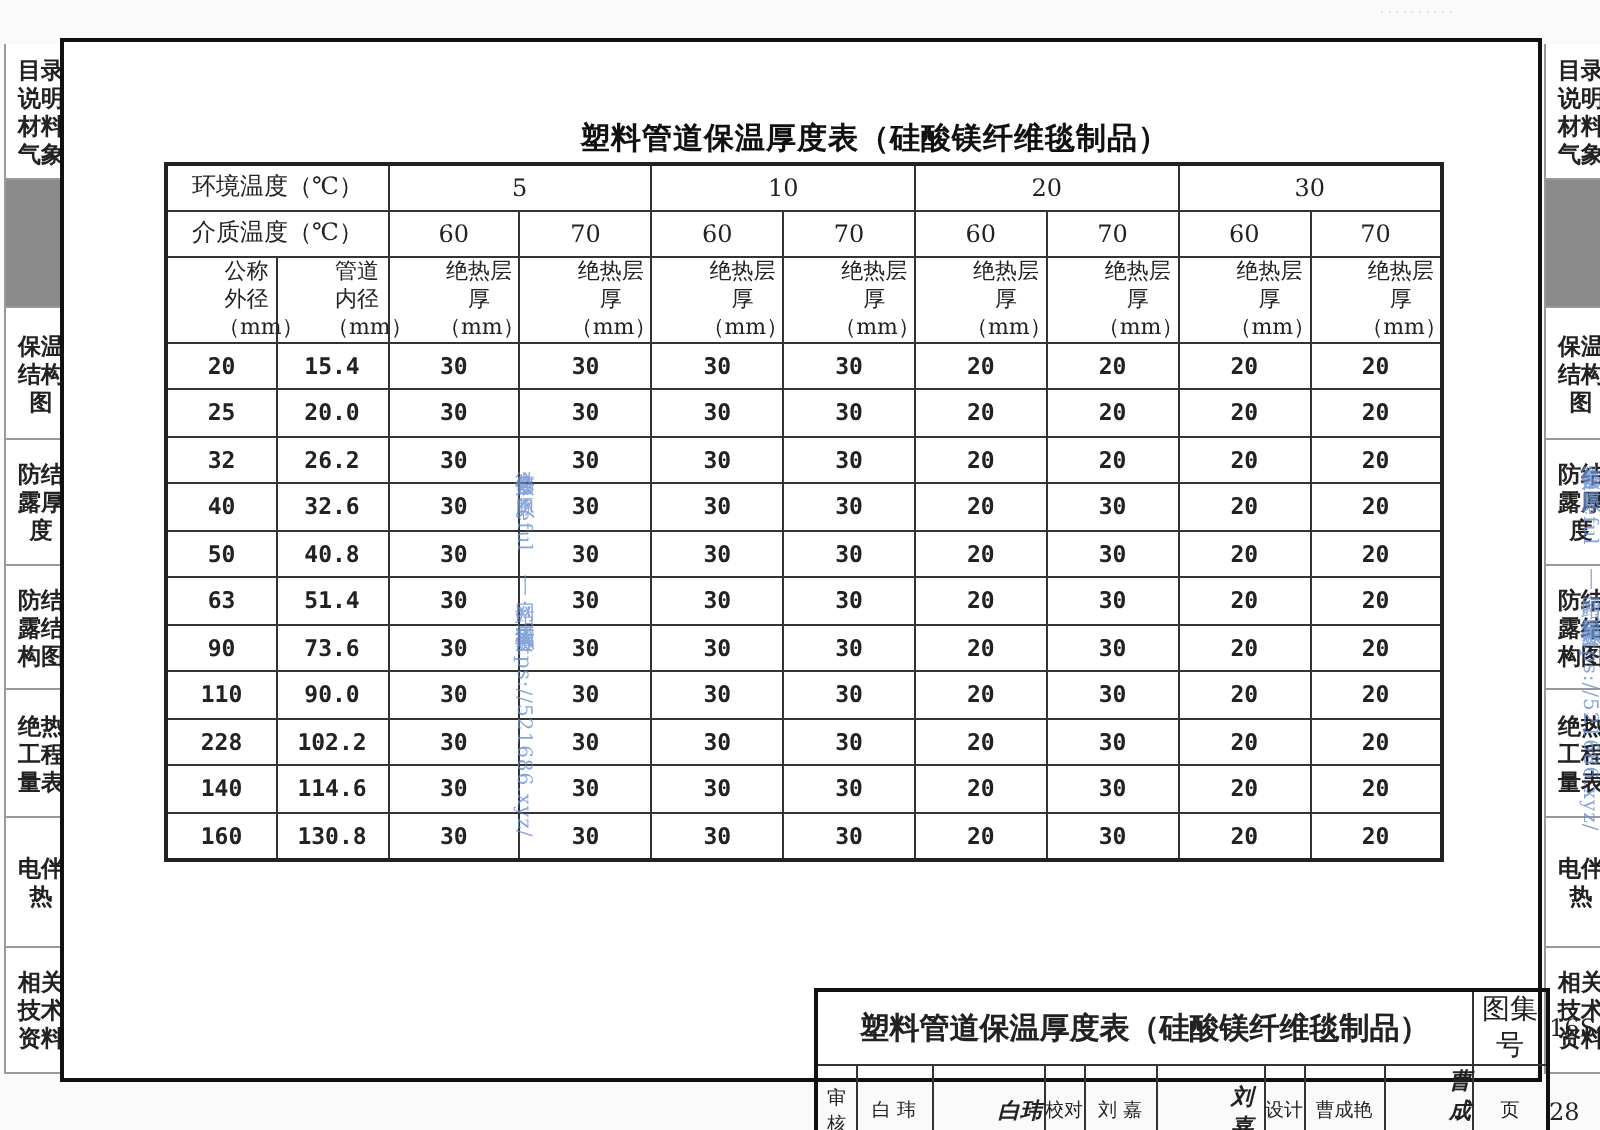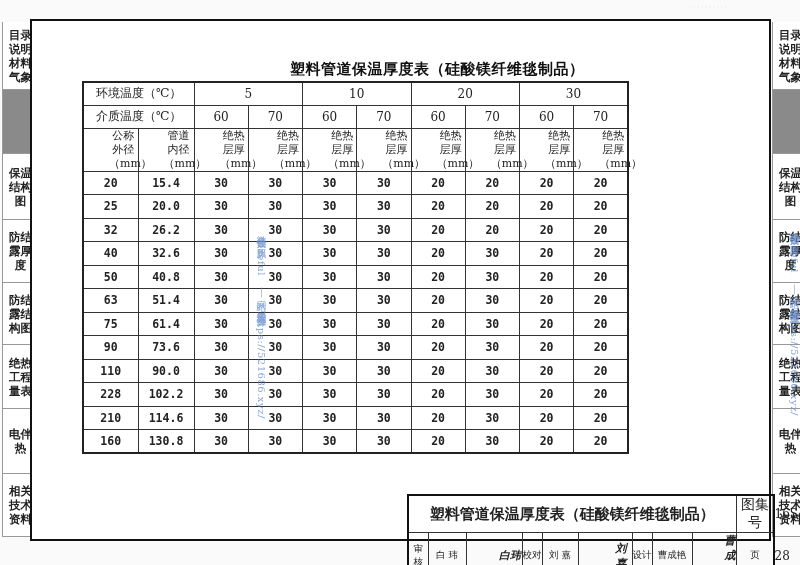--- a/index.html
+++ b/index.html
@@ -10,21 +10,21 @@
   .side-tabs.left { left: 2px; }
   .side-tabs.right { left: 772px; }
   .side-tab { border-bottom: 1px solid #999; display: flex; align-items: center; justify-content: center; text-align: center; font-family: "DejaVu Sans", "Liberation Sans", sans-serif; font-weight: bold; font-size: 11.5px; line-height: 14px; color: #222; padding: 2px 0; }
   .side-tab.active { background: #8a8a8a; color: #444; padding-left: 45px; }
   .side-tab span { display: block; width: 26px; word-break: break-all; }
 
   .frame { position: absolute; left: 30px; top: 19px; width: 741px; height: 522px; border: 2px solid #111; background: #fff; }
 
   .title { position: absolute; left: 290px; top: 60px; font-family: "DejaVu Sans", "Liberation Sans", sans-serif; font-weight: bold; font-size: 15px; letter-spacing: 0.5px; color: #111; }
 
-  table.main { position: absolute; left: 82px; top: 81px; width: 547px; border-collapse: collapse; border: 2px solid #222; table-layout: fixed; }
+  table.main { position: absolute; left: 82px; top: 81px; width: 640px; border-collapse: collapse; border: 2px solid #222; table-layout: fixed; }
   table.main td { border: 1px solid #333; text-align: center; font-size: 12px; height: 23px; color: #222; }
   table.main tr.head-sub td { height: 33px; font-size: 11px; line-height: 14px; padding-left: 25px; }
   table.main tr.data td { height: 23.5px; font-weight: bold; font-family: "DejaVu Sans Mono", "Liberation Mono", monospace; font-size: 11.5px; }
 
   .title-block { position: absolute; left: 407px; top: 494px; width: 362px; border-collapse: collapse; border: 2px solid #111; border-bottom: none; table-layout: fixed; }
   .title-block td { border: 1px solid #333; text-align: center; font-size: 14px; }
   .tb-title { font-family: "DejaVu Sans", "Liberation Sans", sans-serif; font-weight: bold; font-size: 15px !important; height: 25px; }
   .tb-row2 td { height: 19px; font-size: 9.5px; }
   .sig { font-family: "DejaVu Serif", serif; font-style: italic; font-weight: bold; font-size: 11px !important; padding-left: 32px; }
 
@@ -204,32 +204,20 @@
         <td>30</td>
         <td>30</td>
         <td>30</td>
         <td>30</td>
         <td>20</td>
         <td>30</td>
         <td>20</td>
         <td>20</td>
       </tr>
       <tr class="data">
-        <td>75</td>
-        <td>61.4</td>
-        <td>30</td>
-        <td>30</td>
-        <td>30</td>
-        <td>30</td>
-        <td>20</td>
-        <td>30</td>
-        <td>20</td>
-        <td>20</td>
-      </tr>
-      <tr class="data">
         <td>90</td>
         <td>73.6</td>
         <td>30</td>
         <td>30</td>
         <td>30</td>
         <td>30</td>
         <td>20</td>
         <td>30</td>
         <td>20</td>
         <td>20</td>
@@ -252,21 +240,21 @@
         <td>30</td>
         <td>30</td>
         <td>30</td>
         <td>30</td>
         <td>20</td>
         <td>30</td>
         <td>20</td>
         <td>20</td>
       </tr>
       <tr class="data">
-        <td>210</td>
+        <td>140</td>
         <td>114.6</td>
         <td>30</td>
         <td>30</td>
         <td>30</td>
         <td>30</td>
         <td>20</td>
         <td>30</td>
         <td>20</td>
         <td>20</td>
       </tr>

